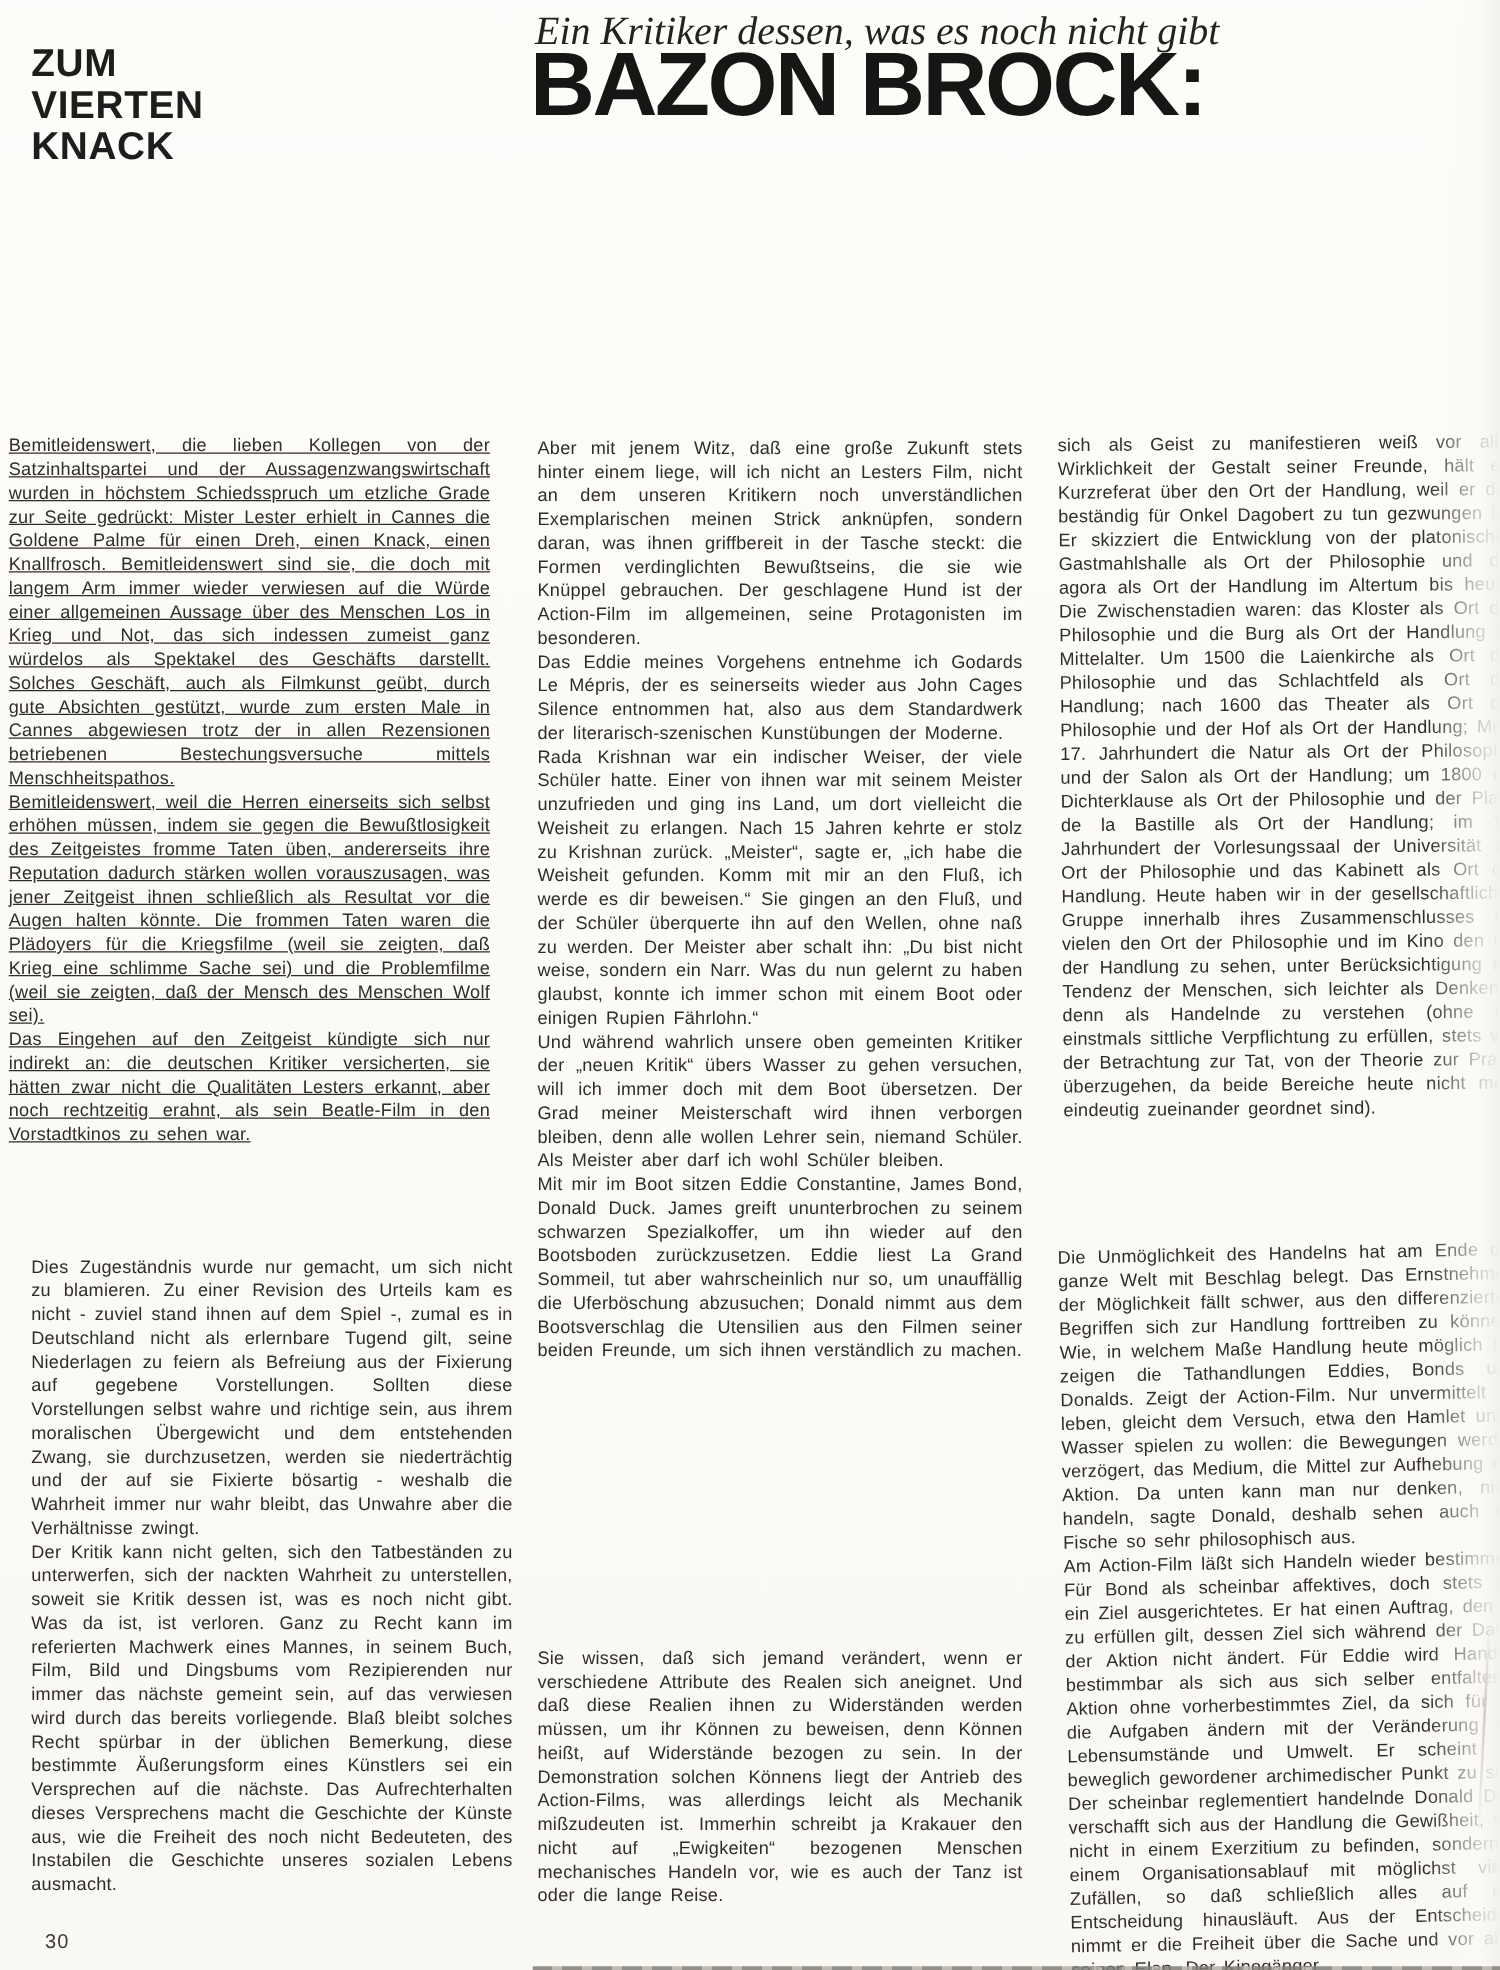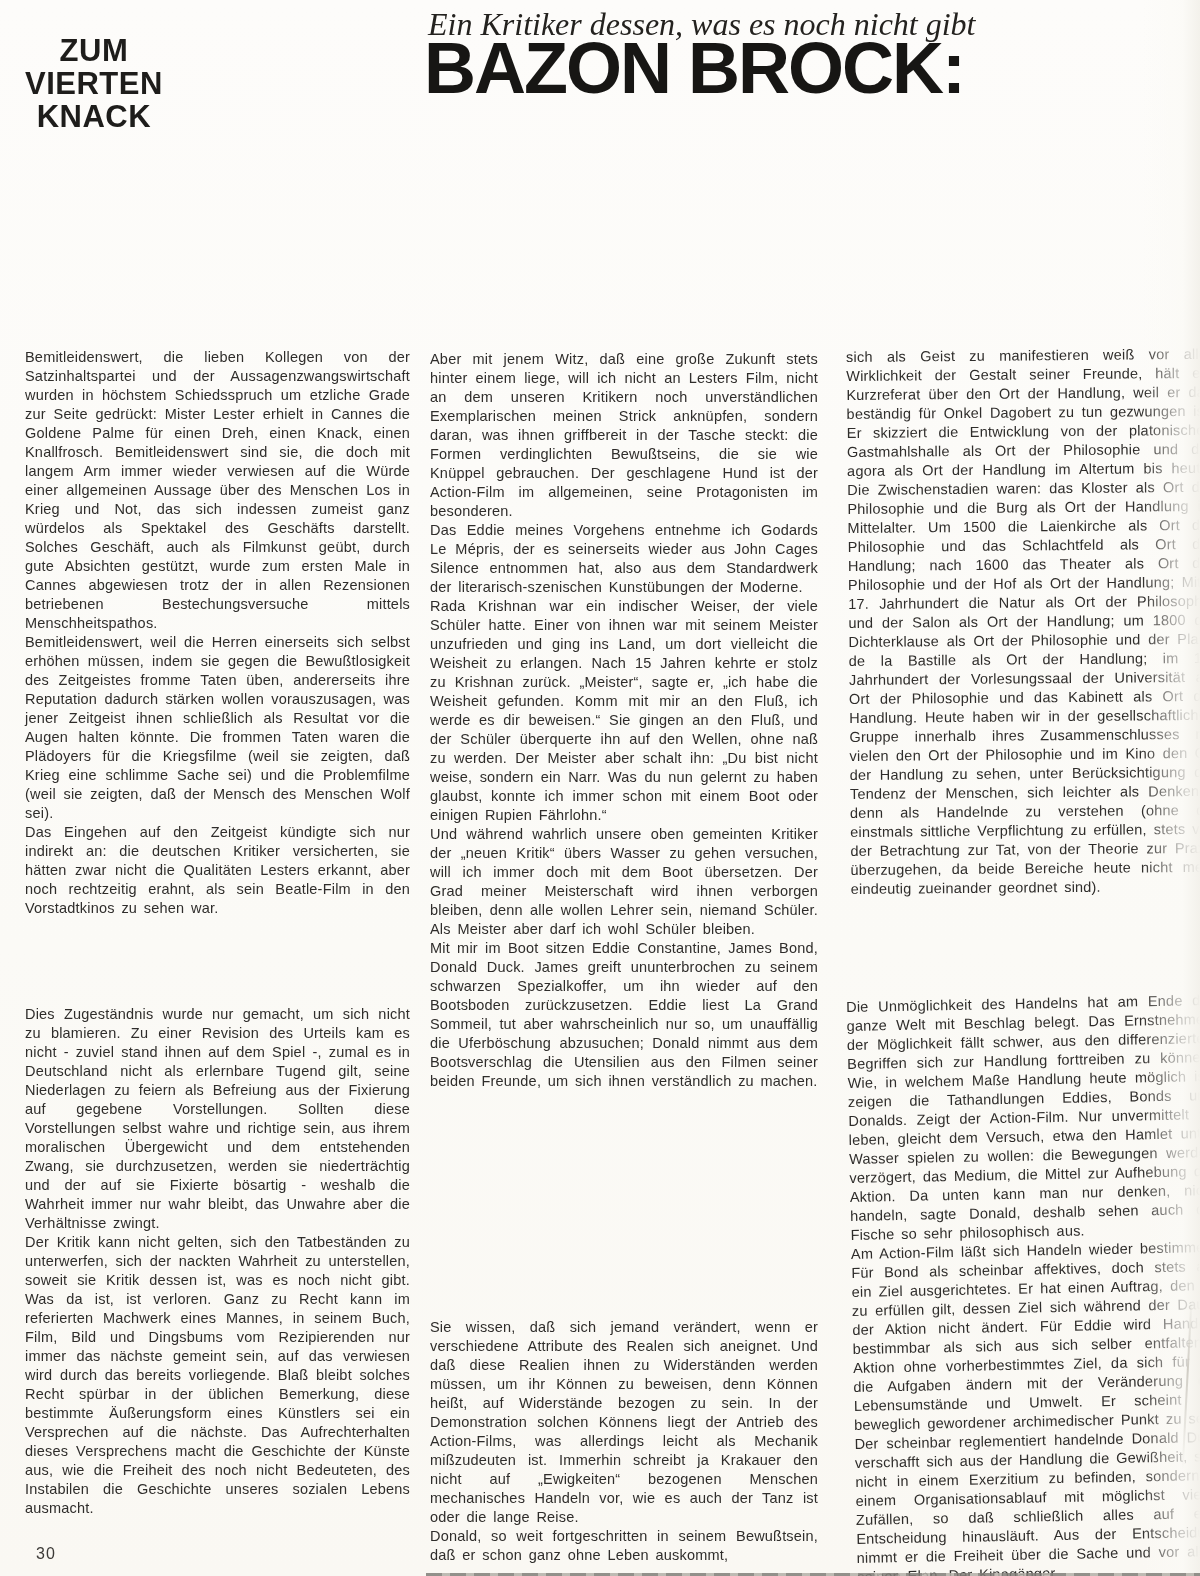--- a/index.html
+++ b/index.html
@@ -8,39 +8,39 @@
     background:linear-gradient(180deg, #fdfcfa 0%, #fbfaf6 60%, #faf8f3 100%);
     overflow:hidden;
     font-family:"Liberation Sans", sans-serif;
     color:#2f2d2b;
   }
   .kicker {
     position:absolute; left:25px; top:34px;
     font-size:31px; line-height:33px; font-weight:700;
     letter-spacing:0.5px; color:#1e1d1b;
   }
-  .kicker span { display:block;text-align:center; }
+  .kicker span { display:block; }
   .subtitle {
     position:absolute; left:428px; top:6px;
     font-family:"Liberation Serif", serif; font-style:italic;
     font-size:32px; color:#24221f; white-space:nowrap;
   }
   .title {
     position:absolute; left:424px; top:32px; margin:0;
     font-size:72px; line-height:1; font-weight:700;
     letter-spacing:-2px; color:#171614; white-space:nowrap;
   }
   .colblock { position:absolute; }
   .colblock p {
     margin:0; text-align:justify;
     font-size:14.5px; line-height:19px;
     letter-spacing:0.2px; word-spacing:2.5px;
     color:#2f2d2b;
   }
-  .c1a { left:25px;  top:348px;  width:385px; }
+  .c1a { left:7px;  top:348px;  width:385px;text-decoration:underline; }
   .c1b { left:25px;  top:1005px; width:385px; }
   .c2a { left:430px; top:350px;  width:388px; }
   .c2b { left:430px; top:1318px; width:388px; }
   .c3a { left:846px; top:348px;  width:366px; transform:rotate(-0.5deg); transform-origin:left top; }
   .c3b { left:846px; top:998px;  width:366px; transform:rotate(-1.1deg); transform-origin:left top; }
   .pagenum {
     position:absolute; left:36px; top:1545px;
     font-size:16px; color:#3c3a37; letter-spacing:1px;
   }
   .curl-fade {
@@ -87,21 +87,20 @@
   <div class="colblock c2a">
     <p>Aber mit jenem Witz, daß eine große Zukunft stets hinter einem liege, will ich nicht an Lesters Film, nicht an dem unseren Kritikern noch unverständlichen Exemplarischen meinen Strick anknüpfen, sondern daran, was ihnen griffbereit in der Tasche steckt: die Formen verdinglichten Bewußtseins, die sie wie Knüppel gebrauchen. Der geschlagene Hund ist der Action-Film im allgemeinen, seine Protagonisten im besonderen.</p>
     <p>Das Eddie meines Vorgehens entnehme ich Godards Le Mépris, der es seinerseits wieder aus John Cages Silence entnommen hat, also aus dem Standardwerk der literarisch-szenischen Kunstübungen der Moderne.</p>
     <p>Rada Krishnan war ein indischer Weiser, der viele Schüler hatte. Einer von ihnen war mit seinem Meister unzufrieden und ging ins Land, um dort vielleicht die Weisheit zu erlangen. Nach 15 Jahren kehrte er stolz zu Krishnan zurück. „Meister“, sagte er, „ich habe die Weisheit gefunden. Komm mit mir an den Fluß, ich werde es dir beweisen.“ Sie gingen an den Fluß, und der Schüler überquerte ihn auf den Wellen, ohne naß zu werden. Der Meister aber schalt ihn: „Du bist nicht weise, sondern ein Narr. Was du nun gelernt zu haben glaubst, konnte ich immer schon mit einem Boot oder einigen Rupien Fährlohn.“</p>
     <p>Und während wahrlich unsere oben gemeinten Kritiker der „neuen Kritik“ übers Wasser zu gehen versuchen, will ich immer doch mit dem Boot übersetzen. Der Grad meiner Meisterschaft wird ihnen verborgen bleiben, denn alle wollen Lehrer sein, niemand Schüler. Als Meister aber darf ich wohl Schüler bleiben.</p>
     <p>Mit mir im Boot sitzen Eddie Constantine, James Bond, Donald Duck. James greift ununterbrochen zu seinem schwarzen Spezialkoffer, um ihn wieder auf den Bootsboden zurückzusetzen. Eddie liest La Grand Sommeil, tut aber wahrscheinlich nur so, um unauffällig die Uferböschung abzusuchen; Donald nimmt aus dem Bootsverschlag die Utensilien aus den Filmen seiner beiden Freunde, um sich ihnen verständlich zu machen.</p>
   </div>
 
   <div class="colblock c2b">
     <p>Sie wissen, daß sich jemand verändert, wenn er verschiedene Attribute des Realen sich aneignet. Und daß diese Realien ihnen zu Widerständen werden müssen, um ihr Können zu beweisen, denn Können heißt, auf Widerstände bezogen zu sein. In der Demonstration solchen Könnens liegt der Antrieb des Action-Films, was allerdings leicht als Mechanik mißzudeuten ist. Immerhin schreibt ja Krakauer den nicht auf „Ewigkeiten“ bezogenen Menschen mechanisches Handeln vor, wie es auch der Tanz ist oder die lange Reise.</p>
-    <p>Donald, so weit fortgeschritten in seinem Bewußtsein, daß er schon ganz ohne Leben auskommt,</p>
   </div>
 
   <div class="colblock c3a">
     <p>sich als Geist zu manifestieren weiß vor aller Wirklichkeit der Gestalt seiner Freunde, hält ein Kurzreferat über den Ort der Handlung, weil er das beständig für Onkel Dagobert zu tun gezwungen ist. Er skizziert die Entwicklung von der platonischen Gastmahlshalle als Ort der Philosophie und der agora als Ort der Handlung im Altertum bis heute. Die Zwischenstadien waren: das Kloster als Ort der Philosophie und die Burg als Ort der Handlung im Mittelalter. Um 1500 die Laienkirche als Ort der Philosophie und das Schlachtfeld als Ort der Handlung; nach 1600 das Theater als Ort der Philosophie und der Hof als Ort der Handlung; Mitte 17. Jahrhundert die Natur als Ort der Philosophie und der Salon als Ort der Handlung; um 1800 die Dichterklause als Ort der Philosophie und der Place de la Bastille als Ort der Handlung; im 19. Jahrhundert der Vorlesungssaal der Universität als Ort der Philosophie und das Kabinett als Ort der Handlung. Heute haben wir in der gesellschaftlichen Gruppe innerhalb ihres Zusammenschlusses mit vielen den Ort der Philosophie und im Kino den Ort der Handlung zu sehen, unter Berücksichtigung der Tendenz der Menschen, sich leichter als Denkende denn als Handelnde zu verstehen (ohne die einstmals sittliche Verpflichtung zu erfüllen, stets von der Betrachtung zur Tat, von der Theorie zur Praxis überzugehen, da beide Bereiche heute nicht mehr eindeutig zueinander geordnet sind).</p>
   </div>
 
   <div class="colblock c3b">
     <p>Die Unmöglichkeit des Handelns hat am Ende die ganze Welt mit Beschlag belegt. Das Ernstnehmen der Möglichkeit fällt schwer, aus den differenzierten Begriffen sich zur Handlung forttreiben zu können. Wie, in welchem Maße Handlung heute möglich ist, zeigen die Tathandlungen Eddies, Bonds und Donalds. Zeigt der Action-Film. Nur unvermittelt zu leben, gleicht dem Versuch, etwa den Hamlet unter Wasser spielen zu wollen: die Bewegungen werden verzögert, das Medium, die Mittel zur Aufhebung der Aktion. Da unten kann man nur denken, nicht handeln, sagte Donald, deshalb sehen auch die Fische so sehr philosophisch aus.</p>
     <p>Am Action-Film läßt sich Handeln wieder bestimmen. Für Bond als scheinbar affektives, doch stets auf ein Ziel ausgerichtetes. Er hat einen Auftrag, den es zu erfüllen gilt, dessen Ziel sich während der Dauer der Aktion nicht ändert. Für Eddie wird Handeln bestimmbar als sich aus sich selber entfaltende Aktion ohne vorherbestimmtes Ziel, da sich für ihn die Aufgaben ändern mit der Veränderung der Lebensumstände und Umwelt. Er scheint ein beweglich gewordener archimedischer Punkt zu sein. Der scheinbar reglementiert handelnde Donald Duck verschafft sich aus der Handlung die Gewißheit, sich nicht in einem Exerzitium zu befinden, sondern in einem Organisationsablauf mit möglichst vielen Zufällen, so daß schließlich alles auf eine Entscheidung hinausläuft. Aus der Entscheidung nimmt er die Freiheit über die Sache und vor allem seinen Elan. Der Kinogänger</p>
   </div>

